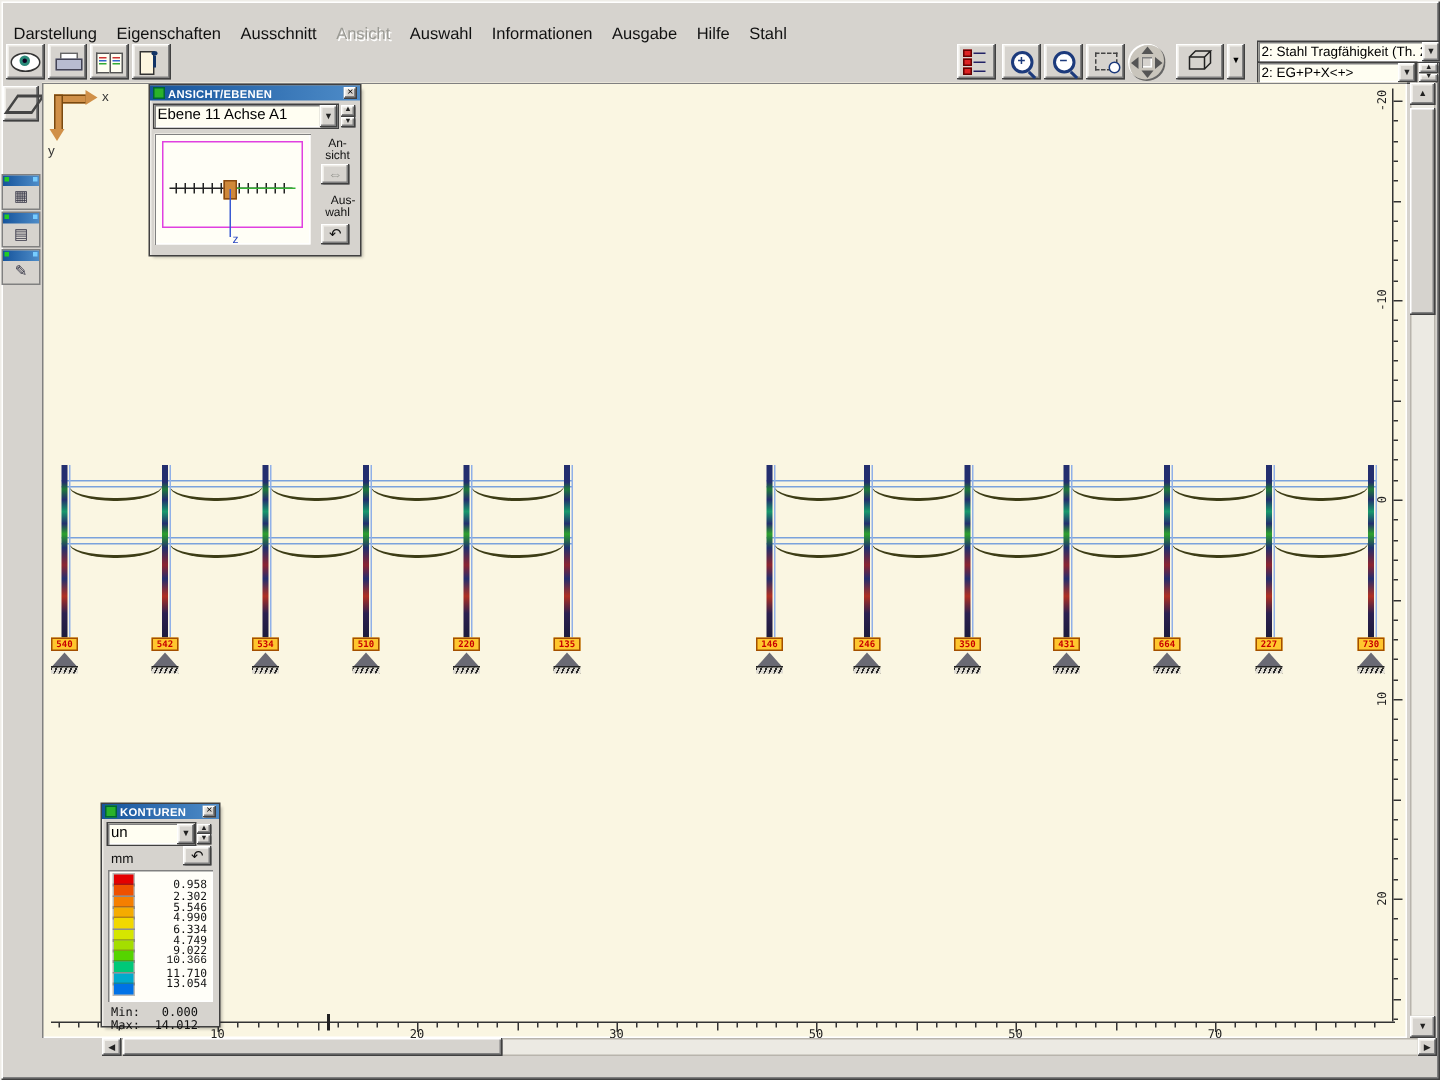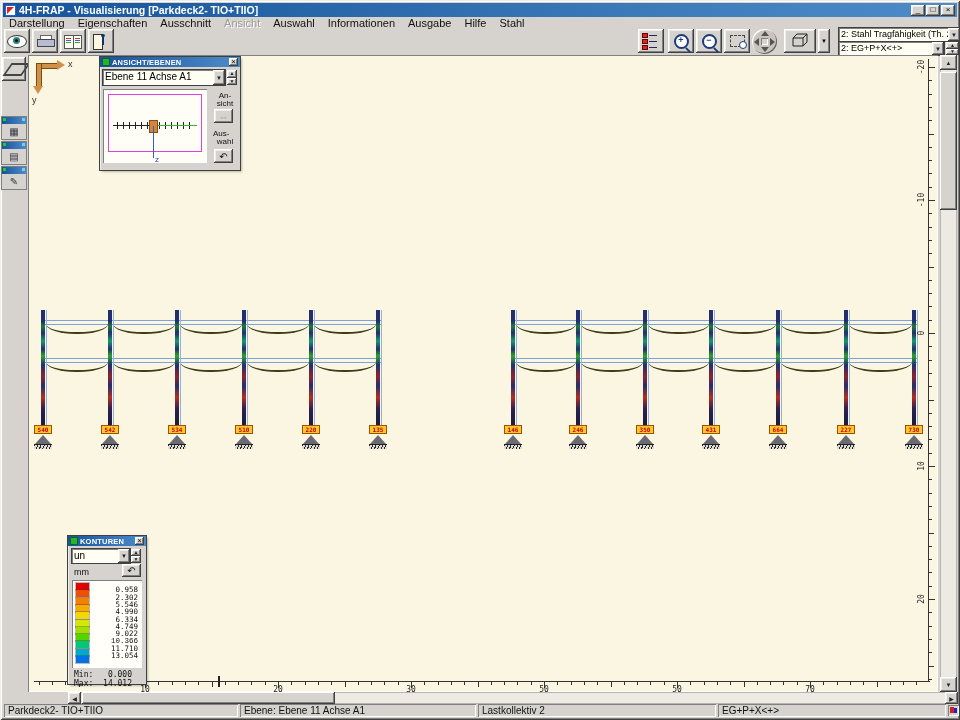--- a/index.html
+++ b/index.html
@@ -130,29 +130,20 @@
   .stsec{position:absolute;top:1px;height:13px;box-shadow:inset 1px 1px 0 #808080,inset -1px -1px 0 #fff;font-size:10px;line-height:13px;padding-left:4px;box-sizing:border-box;color:#111;white-space:nowrap;overflow:hidden;}
   #stico{position:absolute;left:946px;top:2px;width:11px;height:11px;box-shadow:inset 1px 1px 0 #808080,inset -1px -1px 0 #fff;}
   #stico i{position:absolute;left:2px;top:2px;width:4px;height:6px;background:#c22;}
   #stico u{position:absolute;left:6px;top:3px;width:3px;height:5px;background:#22c;}
 </style>
 </head>
 <body>
 
 <div id="win">
 
-  <div id="titlebar" class="abs">
-    <div id="app-icon"></div>
-    <span class="ttl">4H-FRAP - Visualisierung [Parkdeck2- TIO+TIIO]</span>
-    <span id="capbox">
-      <span class="capbtn raised">_</span>
-      <span class="capbtn raised">□</span>
-      <span class="capbtn raised">×</span>
-    </span>
-  </div>
 
   <div id="menubar" class="abs">
       <span class="menu-item">Darstellung</span>
       <span class="menu-item">Eigenschaften</span>
       <span class="menu-item">Ausschnitt</span>
       <span class="menu-item disabled">Ansicht</span>
       <span class="menu-item">Auswahl</span>
       <span class="menu-item">Informationen</span>
       <span class="menu-item">Ausgabe</span>
       <span class="menu-item">Hilfe</span>
@@ -542,21 +533,21 @@
           <div id="pblob"></div>
           <div id="pblue"></div>
           <div id="pz">z</div>
         </div>
       </div>
       <div class="slbl" style="left:113px;top:34px;width:24px;text-align:center">An-</div>
       <div class="slbl" style="left:113px;top:42px;width:24px;text-align:center">sicht</div>
       <div class="pbtn raised" style="left:114px;top:52px;width:19px;height:14px;color:#9a9a94">
         <span>⇔</span>
       </div>
-      <div class="slbl" style="left:113px;top:72px;width:24px;text-align:left">Aus-</div>
+      <div class="slbl" style="left:113px;top:72px;width:24px;text-align:right">Aus-</div>
       <div class="slbl" style="left:113px;top:80px;width:24px;text-align:center">wahl</div>
       <div class="pbtn raised" style="left:114px;top:92px;width:19px;height:14px;color:#111">
         <span>↶</span>
       </div>
     </div>
 
     <div class="panel" style="left:40px;top:481px;width:78px;height:148px">
       <div class="ptitle">
         <span class="pgi"></span>
         <span class="pt">KONTUREN</span>
@@ -616,26 +607,14 @@
     <div class="sbtn raised" style="left:0;top:0;width:17px;height:15px">▲</div>
     <div class="thumb" style="left:0;top:17px;width:17px;height:138px"></div>
     <div class="sbtn raised" style="left:0;top:622px;width:17px;height:15px">▼</div>
   </div>
   <div id="hscroll" class="abs">
     <div class="sbtn raised" style="left:0;top:0;width:13px;height:12px">◀</div>
     <div class="thumb" style="left:14px;top:0;width:253px;height:12px"></div>
     <div class="sbtn raised" style="left:877px;top:0;width:13px;height:12px">▶</div>
   </div>
 
-  <div id="statusbar" class="abs">
-    <div id="status-sections">
-        <div class="stsec" style="left: 2px; width: 234px;">Parkdeck2- TIO+TIIO</div>
-        <div class="stsec" style="left: 238px; width: 236px;">Ebene: Ebene 11 Achse A1</div>
-        <div class="stsec" style="left: 476px; width: 238px;">Lastkollektiv 2</div>
-        <div class="stsec" style="left: 716px; width: 228px;">EG+P+X&lt;+&gt;</div>
-      </div>
-    <div id="stico">
-        <i></i>
-        <u></u>
-      </div>
-  </div>
 
 </div>
 
 </body></html>

